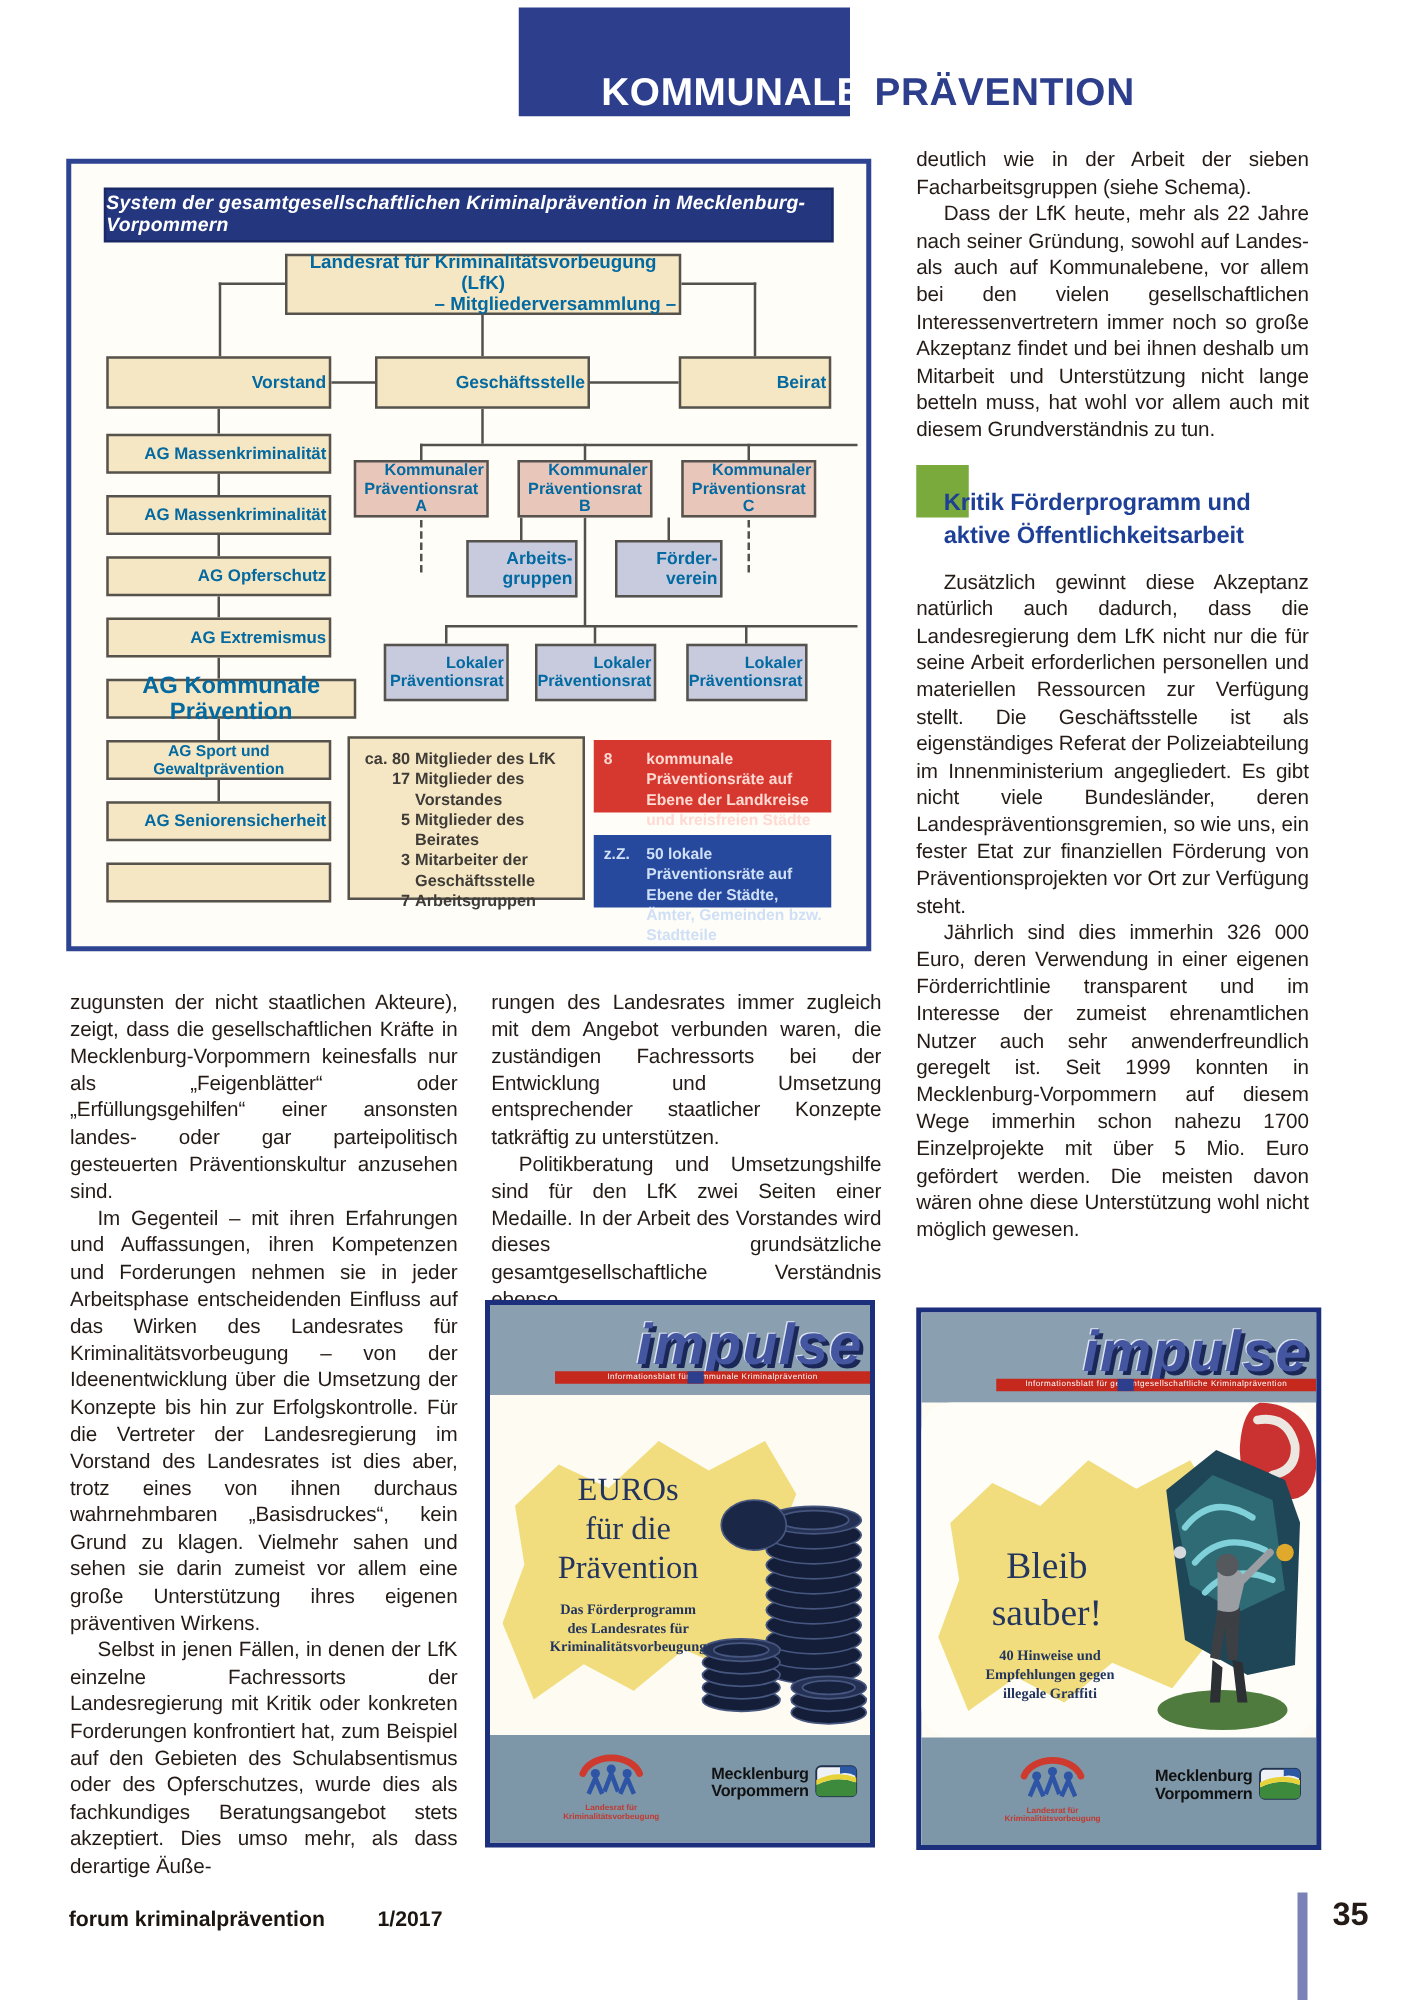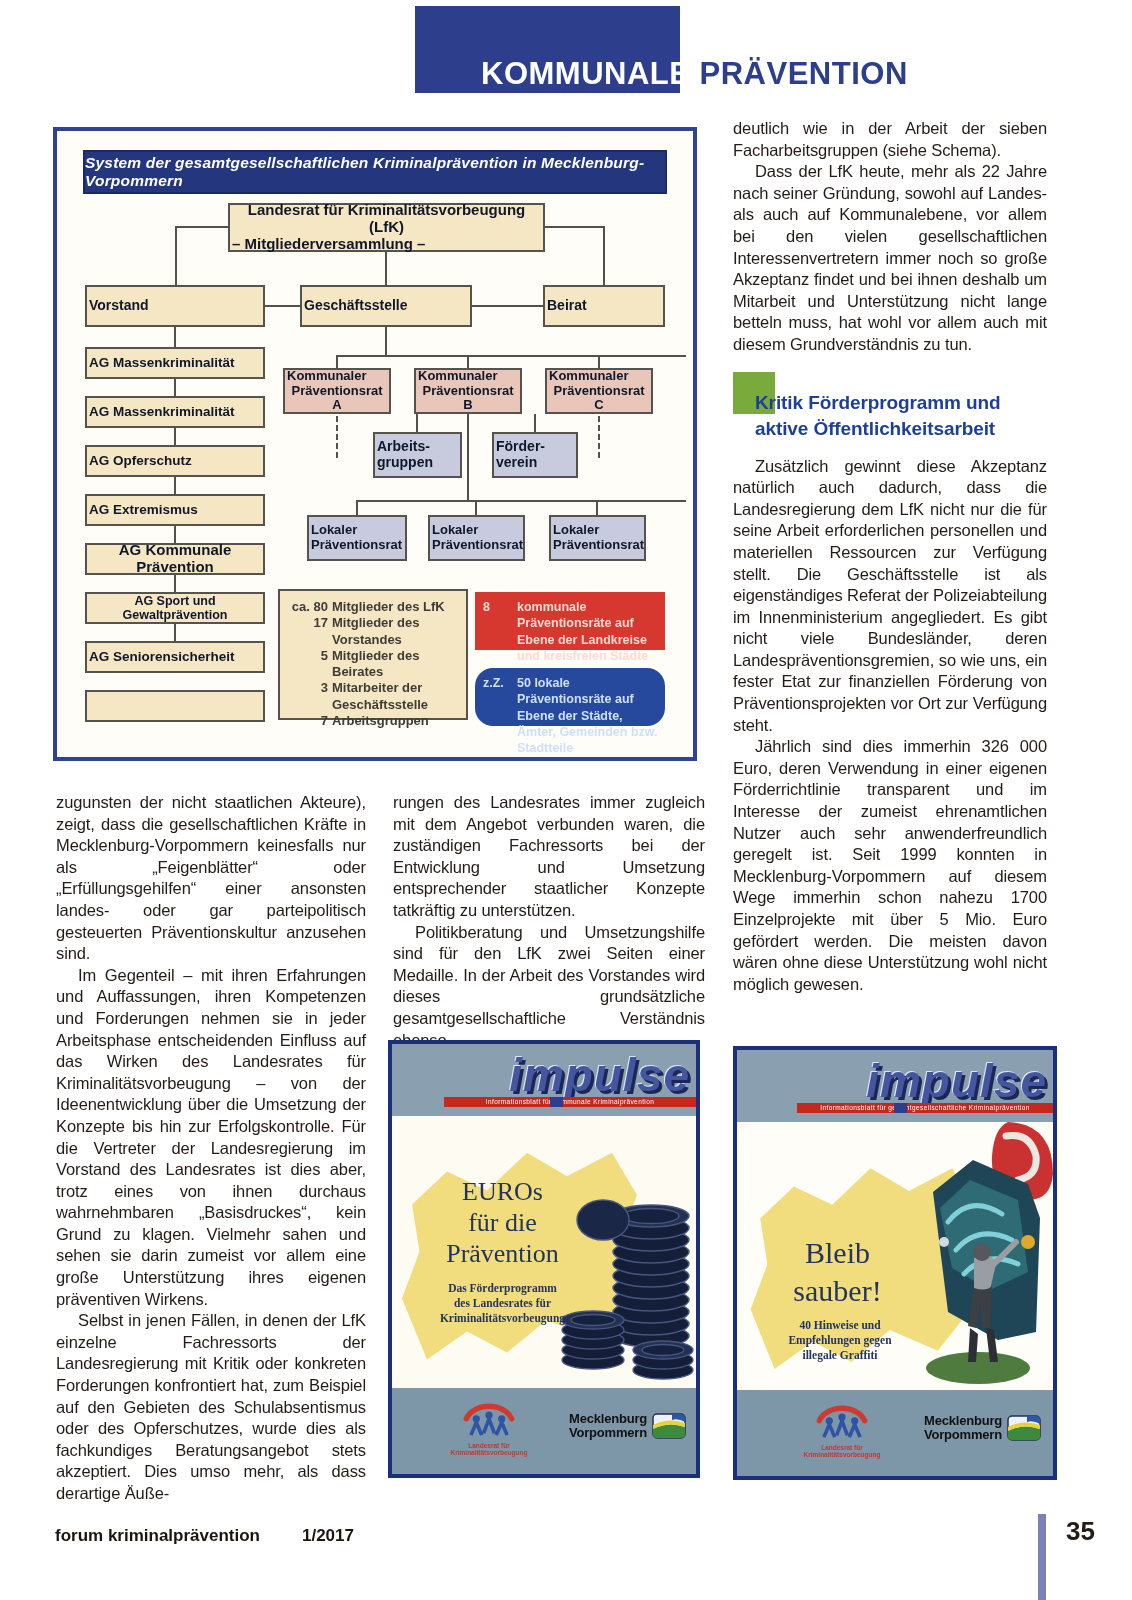--- a/index.html
+++ b/index.html
@@ -5,36 +5,36 @@
   html,body{margin:0;padding:0;background:#e8e8e8;}
   #page{position:relative;width:1132px;height:1600px;background:#ffffff;overflow:hidden;
         font-family:"Liberation Sans",sans-serif;color:#241b16;}
   
   #kicker-box{position:absolute;left:415px;top:6px;width:265px;height:87px;background:#2c3e8c;}
   #kicker{position:absolute;left:481px;top:56px;font-size:31px;font-weight:800;letter-spacing:.5px;white-space:nowrap;}
   #kicker .w{color:#ffffff;} #kicker .b{color:#2c3e8c;}
   
   #orgchart{position:absolute;left:53px;top:127px;width:636px;height:626px;border:4px solid #2e4391;background:#fffdf8;}
   .dbox{position:absolute;box-sizing:border-box;background:#f6e7c4;border:2px solid #56534e;
-        display:flex;flex-direction:column;align-items:flex-start;justify-content:center;text-align:center;
-        font-weight:700;color:#0f172a;font-size:14px;line-height:1.12;padding:1px 2px;}
+        display:flex;flex-direction:column;align-items:flex-end;justify-content:center;text-align:center;
+        font-weight:700;color:#0369a1;font-size:14px;line-height:1.12;padding:1px 2px;}
   .dbox.pink{background:#e9c6ba;} .dbox.lav{background:#c7cbdd;}
   .dtitle{position:absolute;left:28px;top:21px;width:580px;height:40px;background:#23367e;
           display:flex;align-items:center;justify-content:center;color:#fff;
           font-size:15.5px;font-weight:700;font-style:italic;letter-spacing:.2px;box-shadow:0 0 0 2px #1a2a66;}
   .cline{position:absolute;background:#53514c;}
   .cdash{position:absolute;width:0;border-left:2px dashed #53514c;background:none;}
   .stats{position:absolute;left:221px;top:458px;width:190px;height:131px;background:#f6e7c4;border:2px solid #56534e;
          box-sizing:border-box;padding:8px 4px 4px 2px;font-weight:700;color:#3f3c38;font-size:13px;line-height:1.25;}
   .stats .row{display:grid;grid-template-columns:46px 1fr;column-gap:4px;}
   .stats .num{text-align:right;white-space:nowrap;}
   .note{position:absolute;left:418px;width:190px;height:58px;box-sizing:border-box;padding:7px 6px 4px 8px;
         font-weight:700;font-size:12.5px;line-height:1.3;display:grid;grid-template-columns:30px 1fr;column-gap:4px;}
   #red-note{top:461px;background:#d6382f;color:#ffd9d2;}
-  #blue-note{top:537px;background:#26499d;color:#cfe0f6;border-radius:18px;}
+  #blue-note{top:537px;background:#26499d;color:#cfe0f6;}
   
   .col{position:absolute;text-align:justify;font-size:16.5px;line-height:21.6px;letter-spacing:-0.1px;}
   .col p{margin:0;}
   .col p.ind{text-indent:22px;}
   #col1{left:56px;top:792px;width:310px;}
   #col2{left:393px;top:792px;width:312px;}
   #col3{left:733px;top:118px;width:314px;}
   .subhead{position:relative;margin-top:16px;margin-bottom:14px;min-height:60px;}
   .gsq{position:absolute;left:0;top:0;width:42px;height:42px;background:#7aa93c;}
   .subhead .ht{position:relative;z-index:1;padding-left:22px;padding-top:18px;
@@ -51,21 +51,21 @@
           color:#fff;font-size:6.5px;line-height:10px;text-align:center;letter-spacing:.4px;overflow:hidden;white-space:nowrap;}
   .stripe .bsq{position:absolute;left:42%;top:0;width:13px;height:10px;background:#2c3e8c;}
   .cbody{position:absolute;left:0;right:0;border-radius:25px;}
   .blob{position:absolute;background:#f1dd7d;
         clip-path:polygon(8% 30%,22% 16%,38% 24%,54% 8%,70% 18%,88% 8%,98% 26%,90% 48%,97% 68%,82% 88%,62% 79%,46% 93%,30% 84%,14% 96%,4% 70%,11% 50%);}
   .ctitle{position:absolute;text-align:center;font-family:"Liberation Serif",serif;color:#23355e;}
   .csub{position:absolute;text-align:center;font-family:"Liberation Serif",serif;font-weight:700;color:#23355e;}
   .cfoot{position:absolute;left:0;right:0;bottom:0;background:#7d96a8;}
   .lfk{position:absolute;text-align:center;}
   .lfk .cap{font-size:6.5px;line-height:7px;color:#c23a30;font-weight:700;}
-  .mv{position:absolute;display:flex;align-items:center;gap:5px;}
+  .mv{position:absolute;display:flex;gap:5px;}
   .mv .t{font-weight:800;color:#111;font-size:13px;line-height:14px;letter-spacing:-.2px;}
   
   #footer-left{position:absolute;left:55px;top:1526px;font-size:17px;font-weight:700;color:#1c1510;}
   #footer-left .issue{margin-left:42px;}
   #page-bar{position:absolute;left:1038px;top:1514px;width:8px;height:86px;background:#7a82b8;}
   #page-num{position:absolute;left:1066px;top:1516px;font-size:26px;font-weight:800;color:#241b16;}
 </style>
 </head>
 <body>
 
@@ -115,21 +115,21 @@
       <span>– Mitgliederversammlung –</span>
     </div>
     <div class="dbox" style="left:28px;top:154px;width:180px;height:42px">Vorstand</div>
     <div class="dbox" style="left:243px;top:154px;width:172px;height:42px">Geschäftsstelle</div>
     <div class="dbox" style="left:486px;top:154px;width:122px;height:42px">Beirat</div>
 
     <div class="dbox" style="left:28px;top:216px;width:180px;height:32px;font-size:13.5px">AG Massenkriminalität</div>
     <div class="dbox" style="left:28px;top:265px;width:180px;height:32px;font-size:13.5px">AG Massenkriminalität</div>
     <div class="dbox" style="left:28px;top:314px;width:180px;height:32px;font-size:13.5px">AG Opferschutz</div>
     <div class="dbox" style="left:28px;top:363px;width:180px;height:32px;font-size:13.5px">AG Extremismus</div>
-    <div class="dbox" style="left:28px;top:412px;width:180px;height:32px;font-size:15px">AG Kommunale Prävention</div>
+    <div class="dbox" style="left:28px;top:412px;width:200px;height:32px;font-size:19px">AG Kommunale Prävention</div>
     <div class="dbox" style="left:28px;top:461px;width:180px;height:32px;font-size:12.5px">AG Sport und Gewaltprävention</div>
     <div class="dbox" style="left:28px;top:510px;width:180px;height:32px;font-size:13.5px">AG Seniorensicherheit</div>
     <div class="dbox" style="left:28px;top:559px;width:180px;height:32px"></div>
 
     <div class="dbox pink" style="left:226px;top:237px;width:108px;height:46px;font-size:13px">
       <span>Kommunaler</span>
       <span>Präventionsrat A</span>
     </div>
     <div class="dbox pink" style="left:357px;top:237px;width:108px;height:46px;font-size:13px">
       <span>Kommunaler</span>

